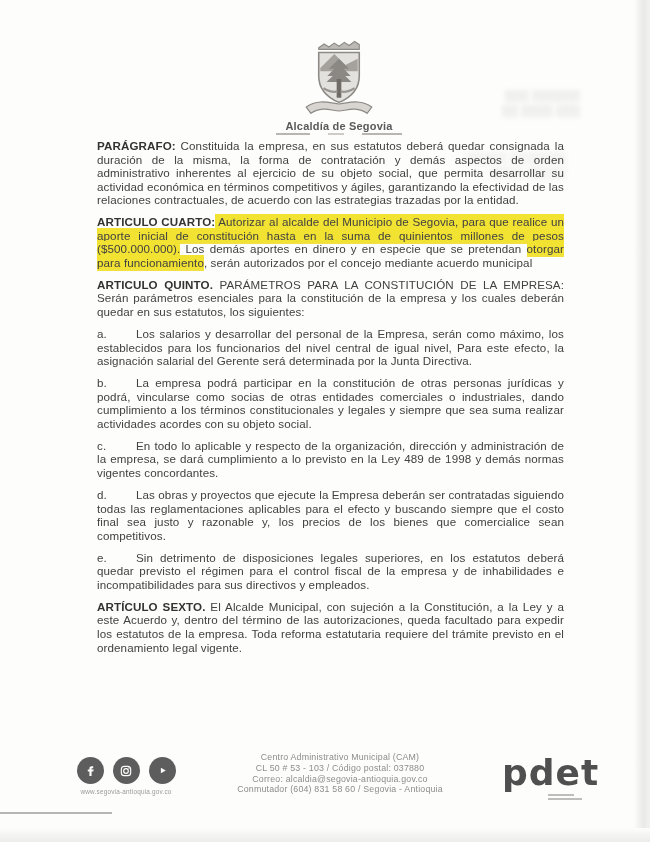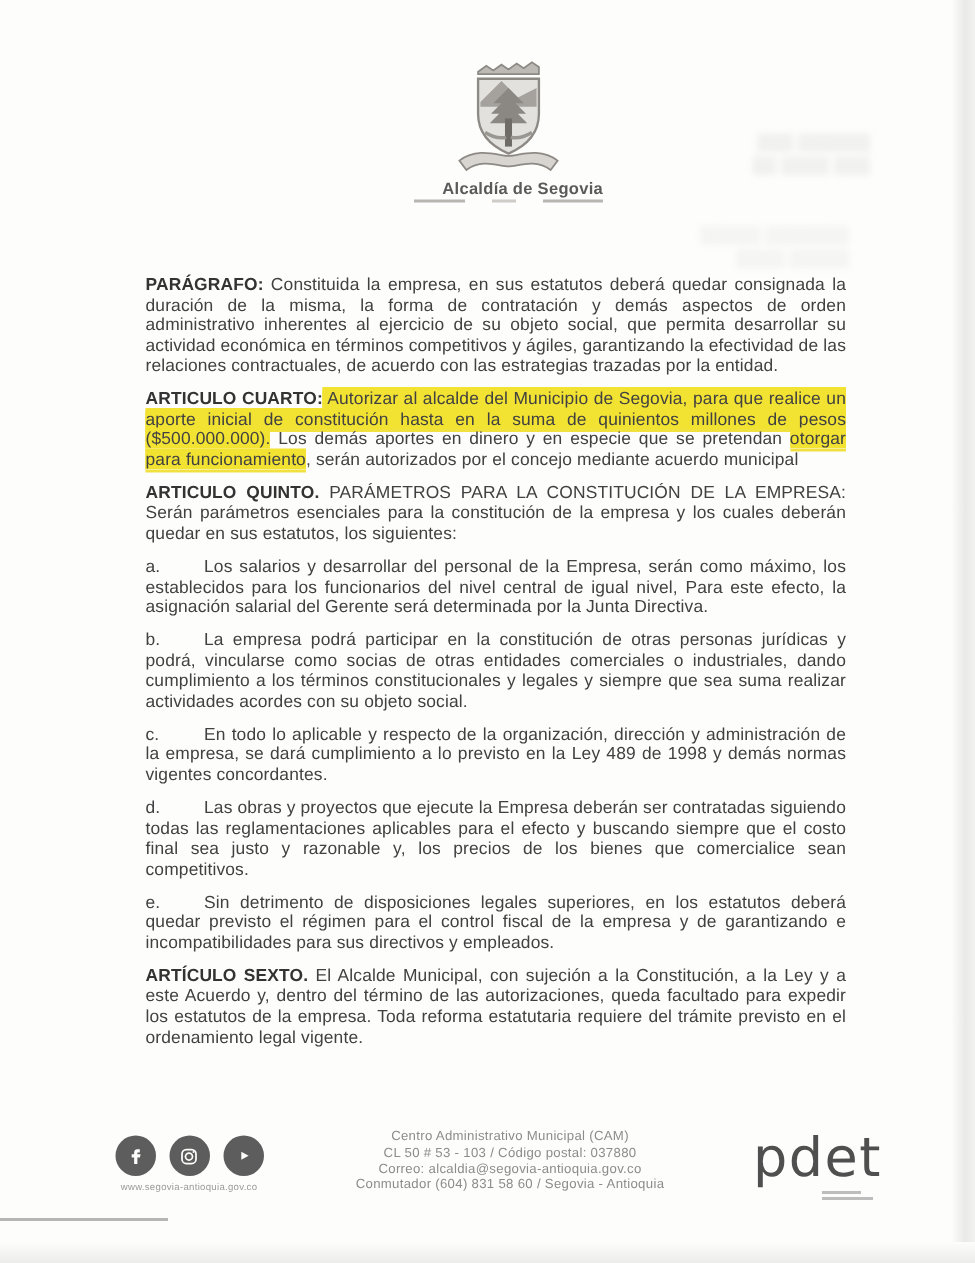--- a/index.html
+++ b/index.html
@@ -22,51 +22,51 @@
   .bleed { position:absolute; color:rgba(100,100,100,.10); filter:blur(2px);
            font-size:11px; line-height:15px; text-align:right; }
   .bleed-1 { right:70px; top:88px; width:150px; }
   .bleed-2 { right:84px; top:150px; width:210px; color:rgba(100,100,100,.07); }
 
   
   .crest-wrap { position:absolute; top:40px; left:0; width:650px; text-align:center; }
   .crest-inner { display:inline-block; transform:translateX(14px); }
   .crest-svg { display:block; margin:0 auto; }
   .crest-caption { margin-top:2px; font-size:11px; font-weight:bold; color:#5a5a5a;
-                   letter-spacing:.2px;text-align:right; }
+                   letter-spacing:.2px; }
   .caption-rules { display:flex; justify-content:space-between; width:126px; margin:1px auto 0; }
   .caption-rules i { display:block; height:2px; background:#b9b6b2; }
   .caption-rules i:nth-child(1){ width:34px; }
   .caption-rules i:nth-child(2){ width:16px; background:#cfccc8; }
   .caption-rules i:nth-child(3){ width:40px; }
 
   
   .doc { position:absolute; left:97px; top:139px; width:467px;
          font-size:11.6px; line-height:13.55px; text-align:justify;
-         color:#414141; letter-spacing:.1px;margin-top:44px; }
+         color:#414141; letter-spacing:.1px; }
   .doc p { margin:0 0 8.5px; }
   .doc p.sp { margin-top:7px; }
   .b { font-weight:bold; color:#333333; }
   .hl { background:#f2e232; box-shadow:0 -1px 0 #f2e232, 0 2px 0 #f0e13e;
         -webkit-box-decoration-break:clone; box-decoration-break:clone; }
   .item-letter { display:inline-block; width:39px; }
 
   
   .footer { position:absolute; left:0; top:752px; width:650px; height:70px;
             color:#8f8f8f; }
   .social { position:absolute; left:66px; top:5px; width:120px; text-align:center; }
   .social-row { display:flex; gap:9px; justify-content:center; }
   .s-icon { width:27px; height:27px; border-radius:50%; background:#5d5d5d;
             display:flex; align-items:center; justify-content:center; color:#fdfdfc; }
   .s-icon svg { display:block; }
   .site-url { margin-top:4px; font-size:6.4px; color:#9a9a9a; letter-spacing:.2px; }
   .contact { position:absolute; left:155px; top:0; width:370px; text-align:center;
              font-size:8.8px; line-height:10.8px; color:#8c8c8c; letter-spacing:.2px; }
   .pdet { position:absolute; right:58px; top:2px; width:90px; text-align:left; }
-  .pdet-word { font-family:"DejaVu Sans", sans-serif; font-weight:normal;
+  .pdet-word { font-family:"DejaVu Sans", sans-serif; font-weight:bold;
                font-size:36px; color:#4f4f4f; letter-spacing:1px; line-height:38px; }
   .pdet-sub { margin:2px 0 0 46px; }
   .pdet-sub i { display:block; height:2px; background:#bdbdbd; margin-bottom:2px; }
   .pdet-sub i:nth-child(1){ width:26px; }
   .pdet-sub i:nth-child(2){ width:34px; }
 </style>
 </head>
 <body>
 
 <div class="scan-page">
@@ -121,21 +121,21 @@
 
     <p>
       <span class="item-letter">c.</span><span>En todo lo aplicable y respecto de la organización, dirección y administración de la empresa, se dará cumplimiento a lo previsto en la Ley 489 de 1998 y demás normas vigentes concordantes.</span>
     </p>
 
     <p>
       <span class="item-letter">d.</span><span>Las obras y proyectos que ejecute la Empresa deberán ser contratadas siguiendo todas las reglamentaciones aplicables para el efecto y buscando siempre que el costo final sea justo y razonable y, los precios de los bienes que comercialice sean competitivos.</span>
     </p>
 
     <p>
-      <span class="item-letter">e.</span><span>Sin detrimento de disposiciones legales superiores, en los estatutos deberá quedar previsto el régimen para el control fiscal de la empresa y de garantizando e incompatibilidades para sus directivos y empleados.</span>
+      <span class="item-letter">e.</span><span>Sin detrimento de disposiciones legales superiores, en los estatutos deberá quedar previsto el régimen para el control fiscal de la empresa y de inhabilidades e incompatibilidades para sus directivos y empleados.</span>
     </p>
 
     <p>
       <span class="b">ARTÍCULO SEXTO.</span><span> El Alcalde Municipal, con sujeción a la Constitución, a la Ley y a este Acuerdo y, dentro del término de las autorizaciones, queda facultado para expedir los estatutos de la empresa. Toda reforma estatutaria requiere del trámite previsto en el ordenamiento legal vigente.</span>
     </p>
 
   </div>
 
   <div class="footer">
 

